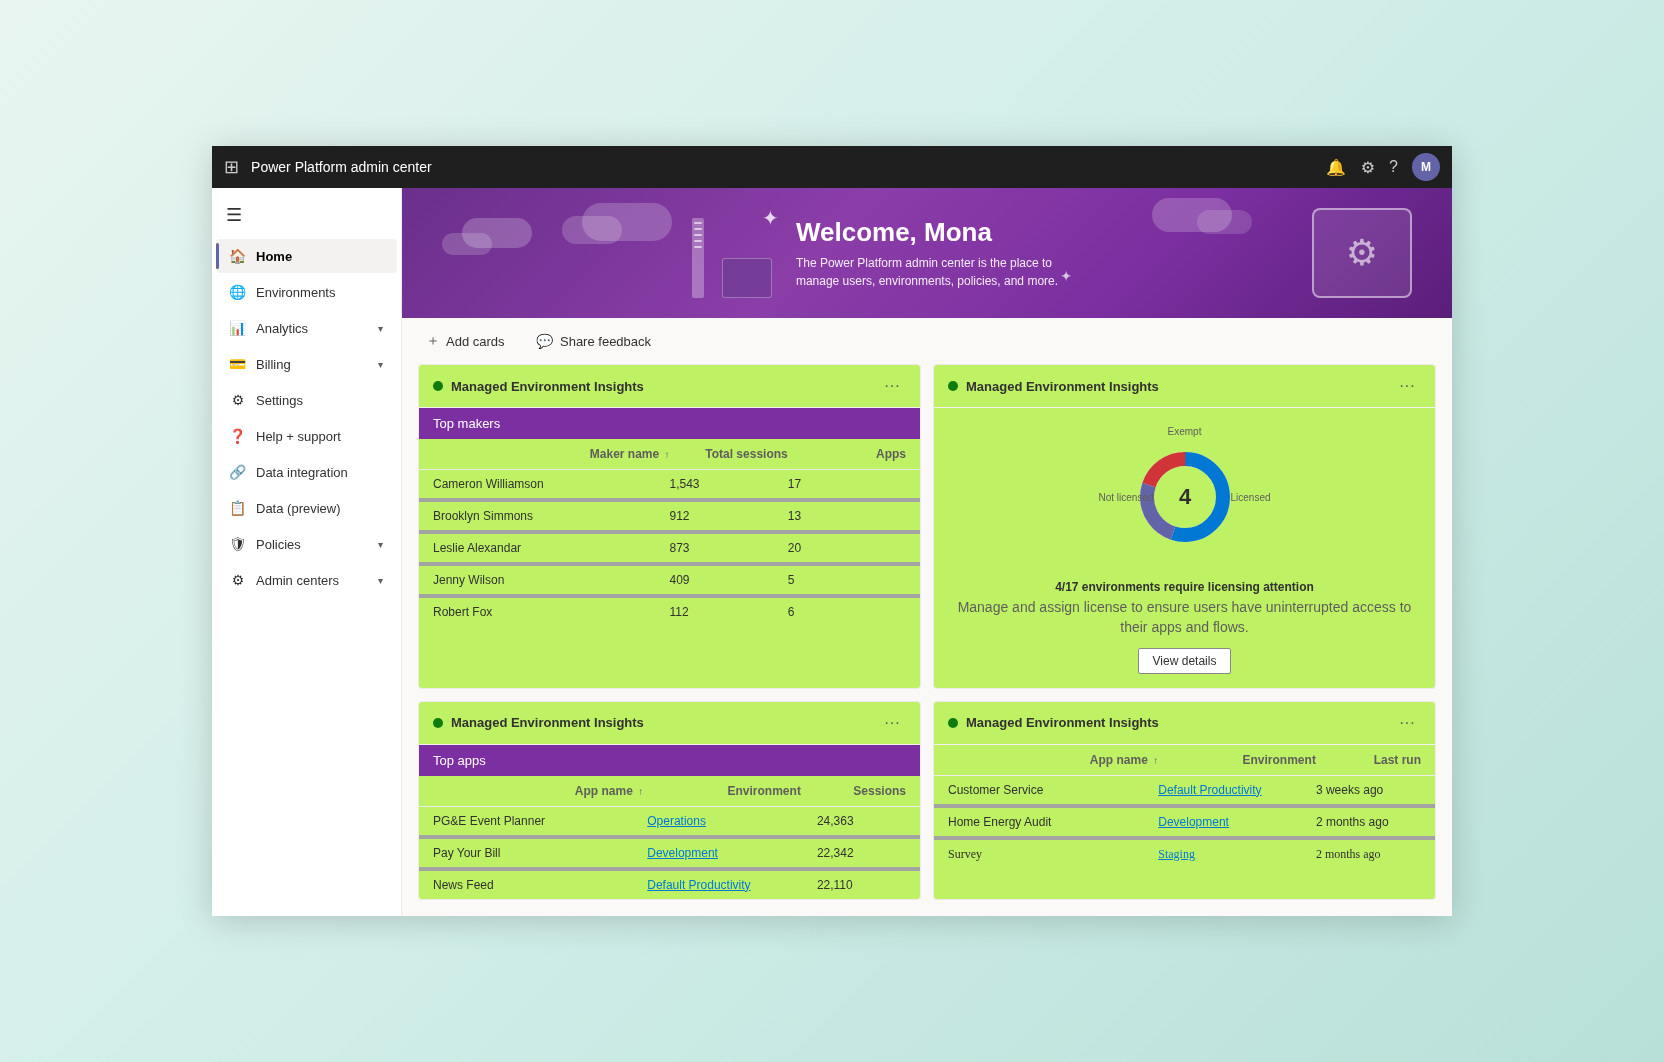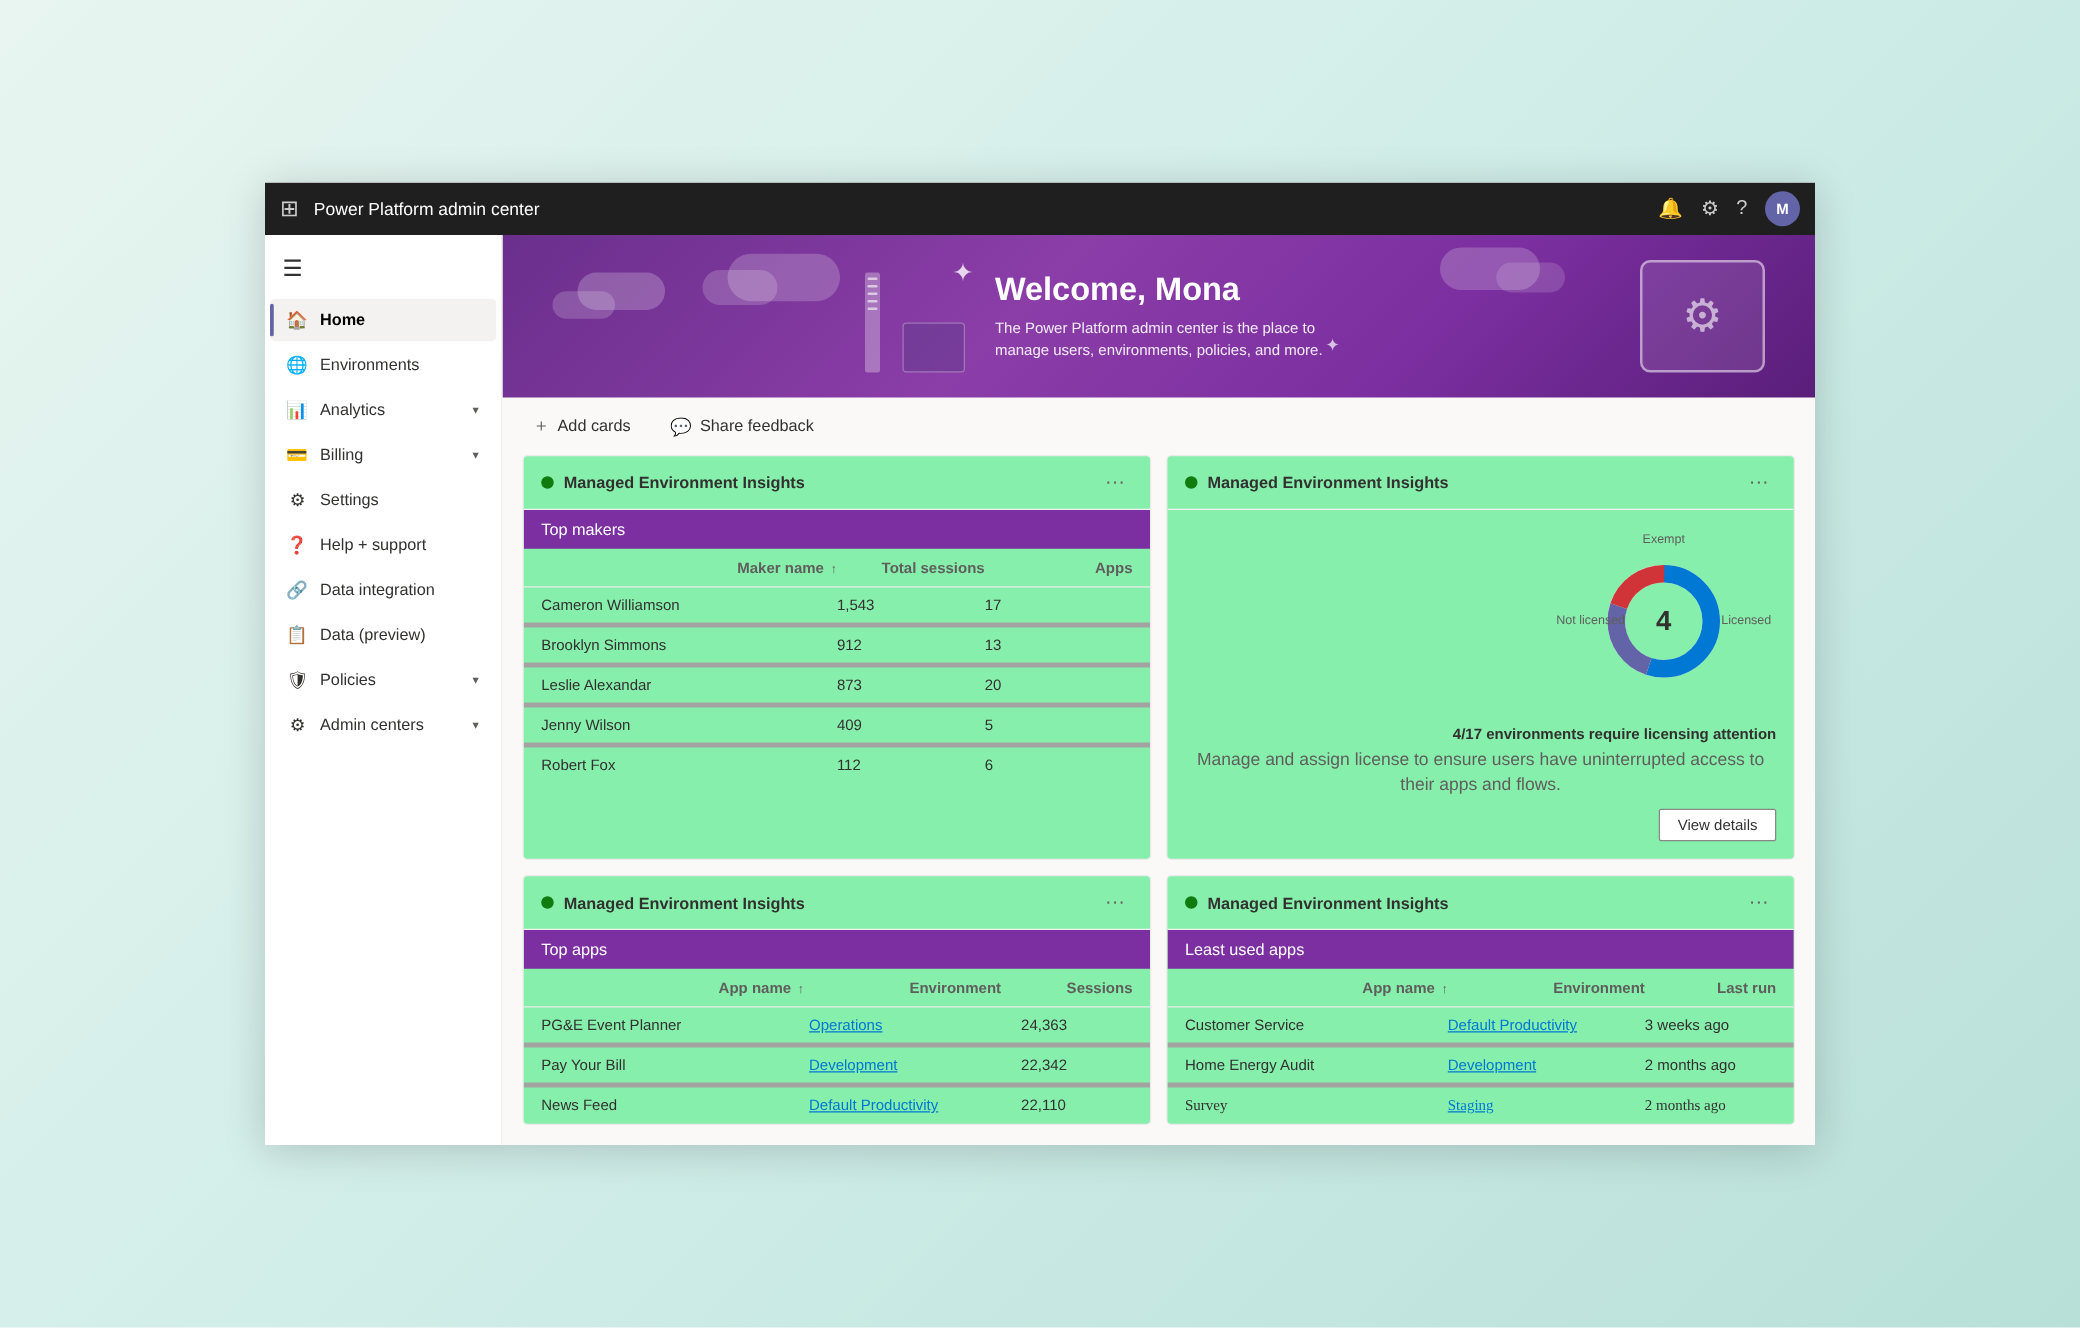--- a/index.html
+++ b/index.html
@@ -195,21 +195,21 @@
     }
     .toolbar-btn-icon { font-size: 14px; color: #605e5c; }
     
     .cards-grid {
       display: grid;
       grid-template-columns: 1fr 1fr;
       gap: 12px;
       padding: 0 16px 16px;
     }
     .card {
-      background: #86efac;
+      background: #bef264;
       border: 1px solid #edebe9;
       border-radius: 4px;
       overflow: hidden;
     }
     .card-header {
       display: flex;
       align-items: center;
       padding: 10px 14px;
       border-bottom: 1px solid #f3f2f1;
     }
@@ -262,21 +262,21 @@
     }
     .table-row.makers-row { grid-template-columns: 2fr 1fr 1fr; }
     .table-row.apps-row { grid-template-columns: 2fr 1.5fr 1fr; gap: 36px; }
     .table-row:last-child { border-bottom: none; }
     .env-link { color: #0078d4; text-decoration: underline; cursor: pointer; }
     
     .donut-card-content {
       padding: 14px;
       display: flex;
       flex-direction: column;
-      align-items: flex-end;
+      align-items: center;
     }
     .donut-description {
       font-size: 12px;
       font-weight: 600;
       color: #323130;
       text-align: center;
       margin: 8px 0 4px;
     }
     .donut-subdesc {
       font-size: 14px;
@@ -529,21 +529,20 @@
             </div>
           </div>
         </div>
 
         <div class="card">
           <div class="card-header">
             <div class="card-header-indicator" style="background:#107c10;"></div>
             <span class="card-header-title">Managed Environment Insights</span>
             <span class="card-more-btn">···</span>
           </div>
-          <div class="least-used-header">Least used apps</div>
           <div class="table-col-headers" style="display:grid;grid-template-columns:2fr 1.5fr 1fr;">
             <span>
               <span>App name</span>
               <span class="sort-indicator">↑</span>
             </span>
             <span>Environment</span>
             <span>Last run</span>
           </div>
           <div>
             <div class="table-row" style="display:grid;grid-template-columns:2fr 1.5fr 1fr;">

